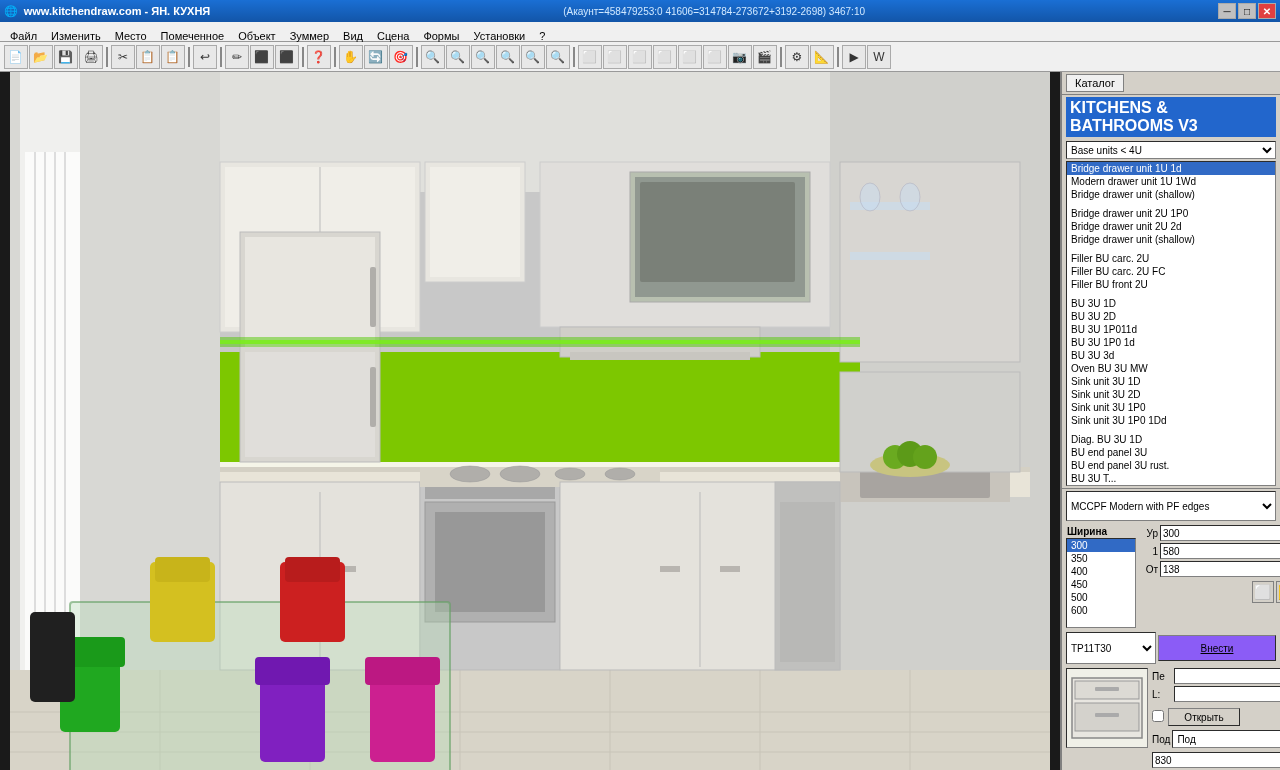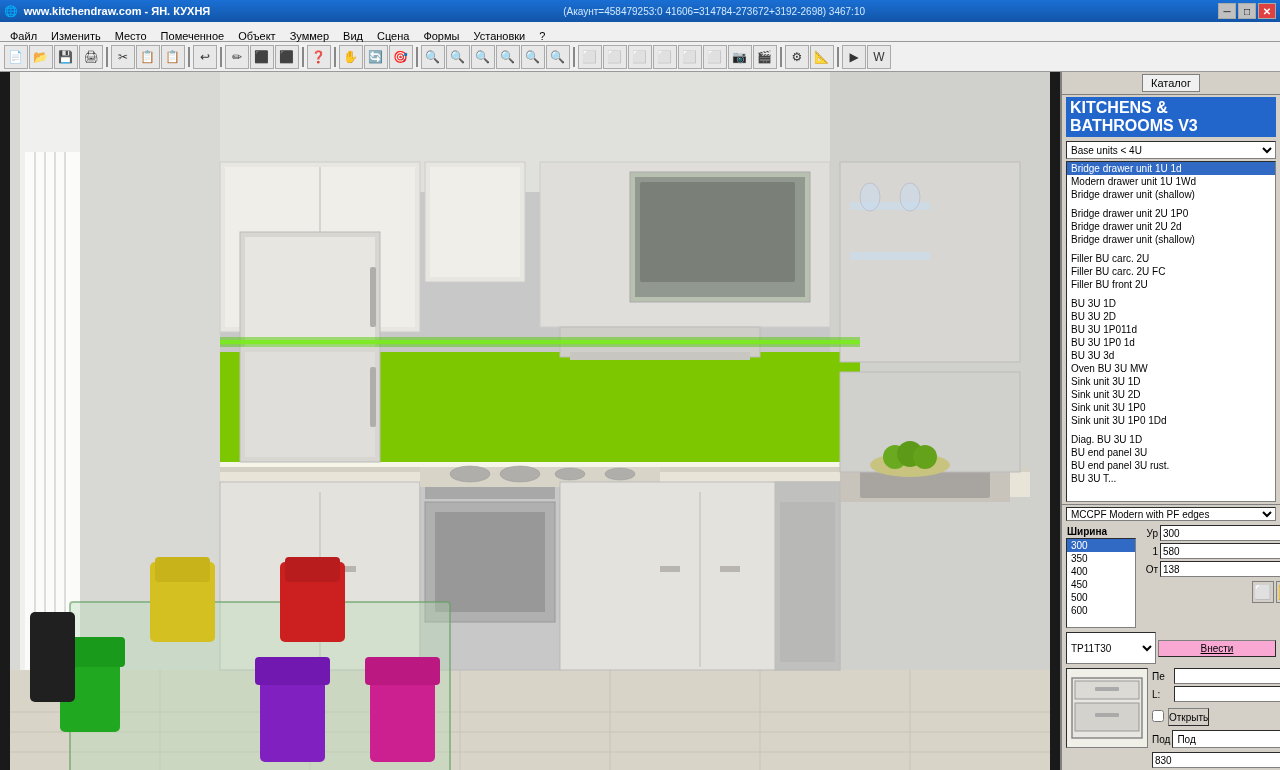--- a/index.html
+++ b/index.html
@@ -53,21 +53,21 @@
 
     
     #right-panel {
       width: 220px; background: #d4d0c8; border-left: 2px solid #808080;
       display: flex; flex-direction: column; overflow: hidden;
     }
 
     
     #catalog-header {
       background: #d4d0c8; padding: 2px 4px; border-bottom: 1px solid #808080;
-      display: flex; align-items: center; gap: 4px; justify-content: center;
+      display: flex; align-items: center; gap: 4px;
     }
     #catalog-tab {
       background: #f0f0f0; border: 1px solid #808080; padding: 2px 8px;
       font-size: 11px; cursor: pointer;
     }
 
     #catalog-title {
       background: #2266cc; color: white; padding: 2px 4px;
       font-size: 16px; font-weight: bold; margin: 2px 4px;
     }
@@ -100,21 +100,21 @@
     
     #config-panel {
       background: #d4d0c8; padding: 2px 4px;
       border-top: 1px solid #808080;
     }
 
     #style-row {
       display: flex; align-items: center; gap: 2px; margin-bottom: 4px;
     }
     #style-select {
-      flex: 1; font-size: 10px; height: 14px; border: 1px inset #808080;
+      flex: 1; font-size: 10px; height: 30px; border: 1px inset #808080;
       background: white;
     }
 
     
     #size-area {
       display: flex; gap: 2px; margin-bottom: 4px;
     }
     #width-list {
       width: 70px; height: 90px; background: white; border: 1px inset #808080;
       overflow-y: auto; font-size: 10px;
@@ -147,21 +147,21 @@
     }
 
     
     #model-row {
       display: flex; align-items: center; gap: 2px; margin-bottom: 4px;
     }
     #model-select {
       width: 90px; height: 32px; font-size: 10px; border: 1px inset #808080; background: white;
     }
     #insert-btn {
-      flex: 1; height: 17px; background: #f9a8d4; border: 1px outset #808080;
+      flex: 1; height: 26px; background: #8b5cf6; border: 1px outset #808080;
       font-size: 10px; cursor: pointer; text-decoration: underline;
     }
 
     
     #bottom-area {
       display: flex; gap: 4px;
     }
     #preview-box {
       width: 90px; height: 80px; background: #f0f0e8;
       border: 1px inset #808080; display: flex; align-items: center; justify-content: center;
@@ -517,21 +517,21 @@
           <div class="rdim-row">
             <span class="rdim-label">Пе</span>
             <input class="rdim-input" type="text" style="">
           </div>
           <div class="rdim-row">
             <span class="rdim-label">L:</span>
             <input class="rdim-input" type="text" style="">
           </div>
           <div style="display:flex;align-items:center;gap:4px;margin-top:2px;">
             <input type="checkbox" style="width: 12px; height: 12px;">
-            <button id="open-btn" style="width:41px;">Открыть</button>
+            <button id="open-btn" style="width:72px;">Открыть</button>
           </div>
           <div id="pod-row">
             <span id="pod-label">Под</span>
             <select id="pod-select">
             <option>Под</option></select>
           </div>
           <div class="rdim-row" style="margin-top:2px;">
             <input class="rdim-input" type="text" value="830" style="">
           </div>
         </div>

